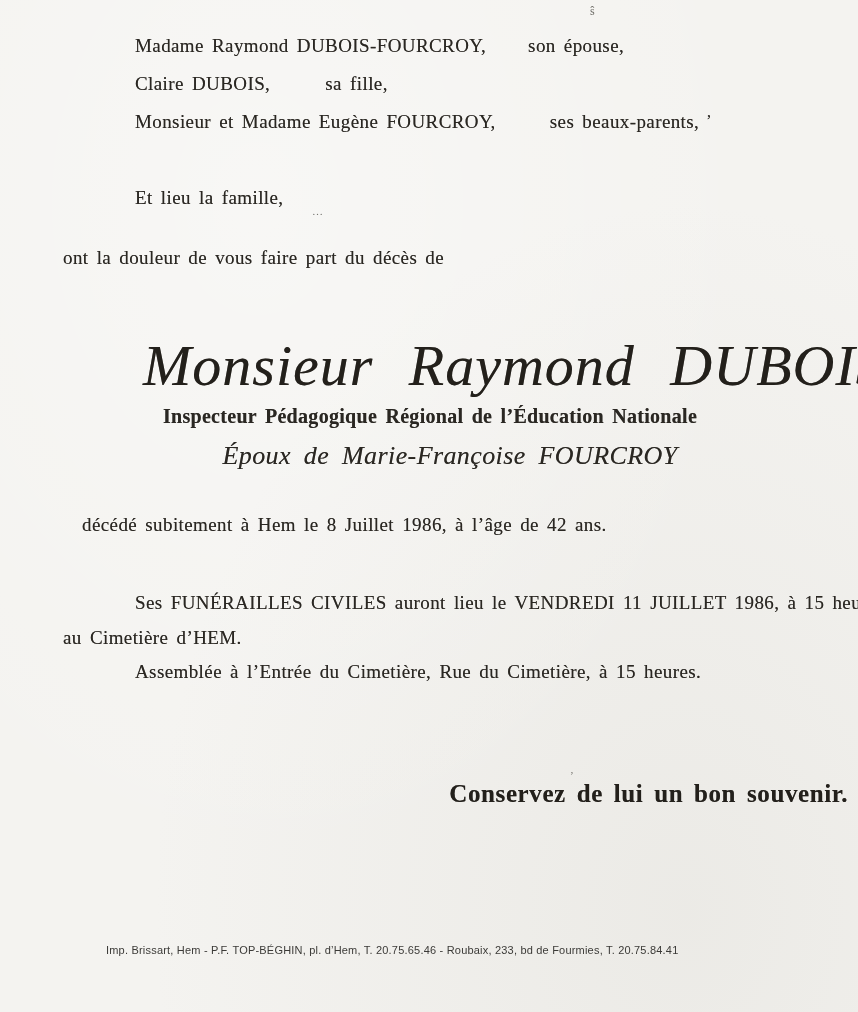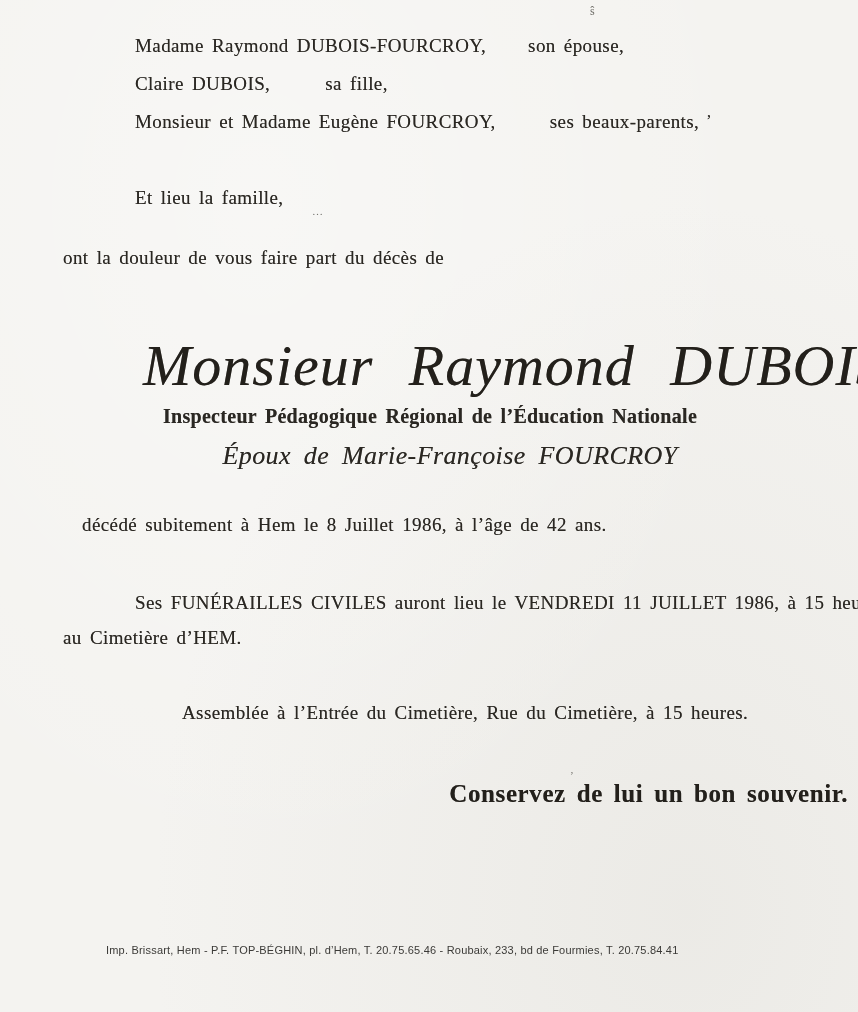--- a/index.html
+++ b/index.html
@@ -56,21 +56,21 @@
     top: 440px;
     width: 900px;
     font-size: 26px;
     font-style: italic;
     letter-spacing: 0.4px;
     word-spacing: 6px;
   }
   .death-line { left: 62px; top: 513px; margin-left: 20px; }
   .funeral-1 { left: 135px; top: 591px; }
   .funeral-2 { left: 63px; top: 626px; }
-  .assembly  { left: 135px; top: 701px; margin-left: 47px; }
+  .assembly  { left: 135px; top: 660px; }
   .motto {
     right: 10px; top: 778px;
     font-size: 25px;
     font-weight: bold;
     letter-spacing: 0.6px;
     word-spacing: 4px;
     color: #23201b;
   }
   .address { left: 63px; top: 859px; }
   .address .street { margin-left: 14px; }

